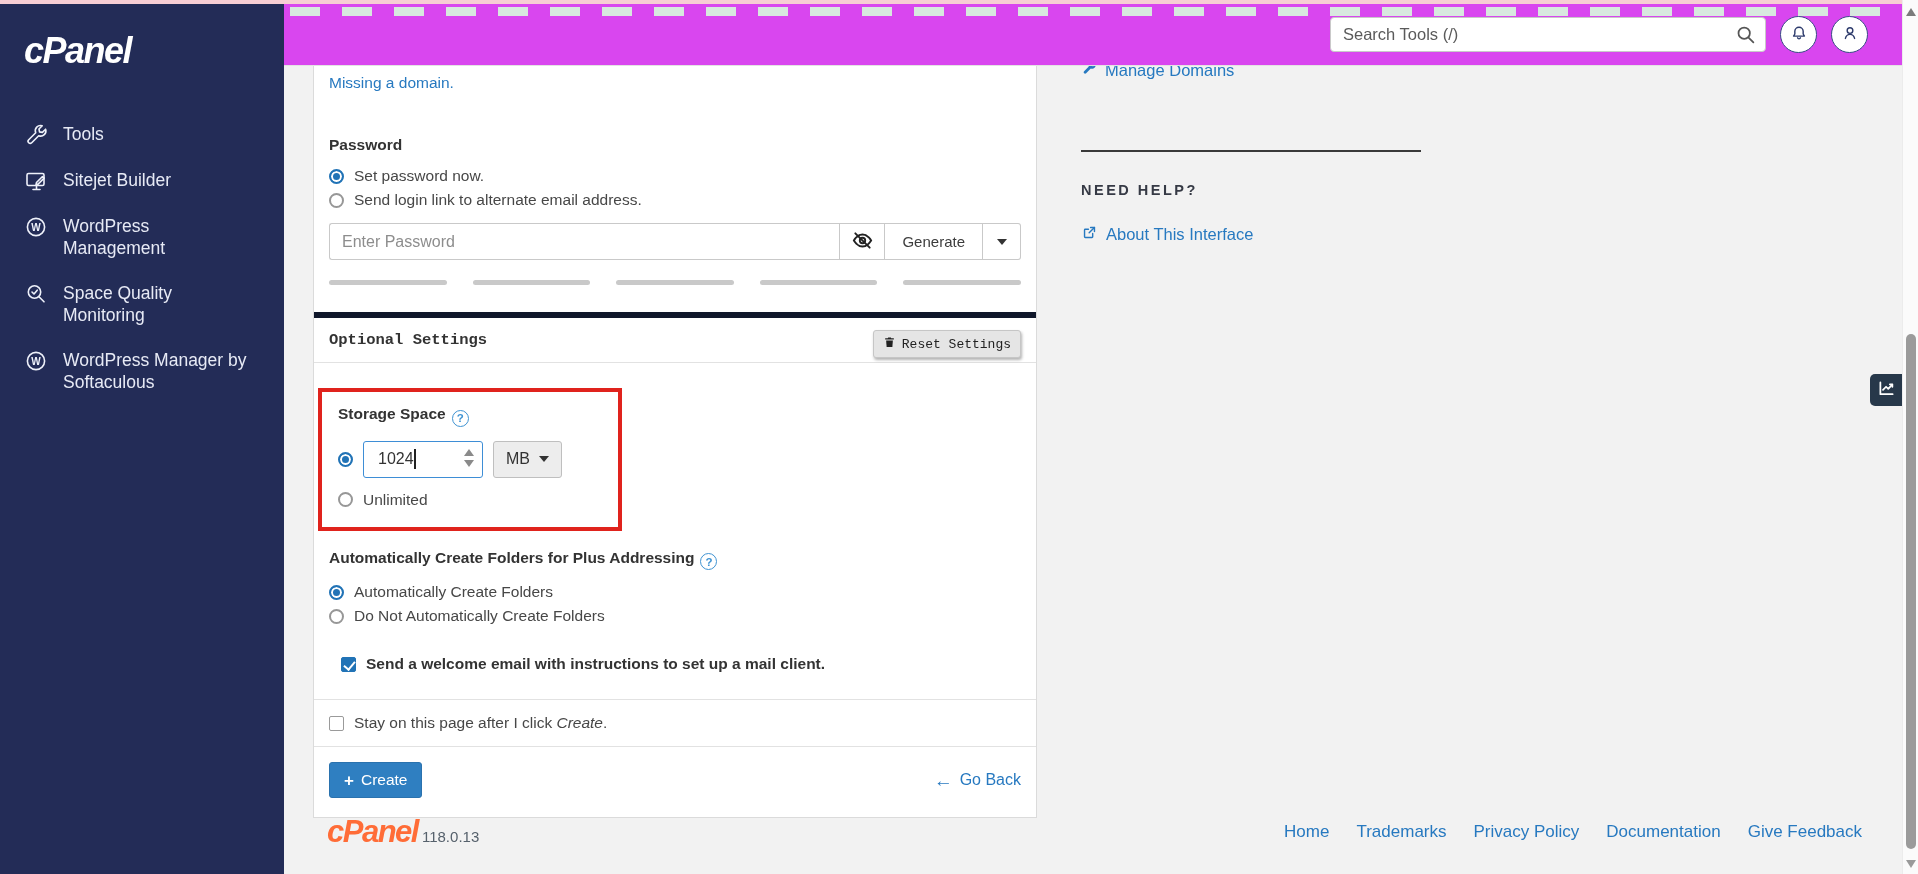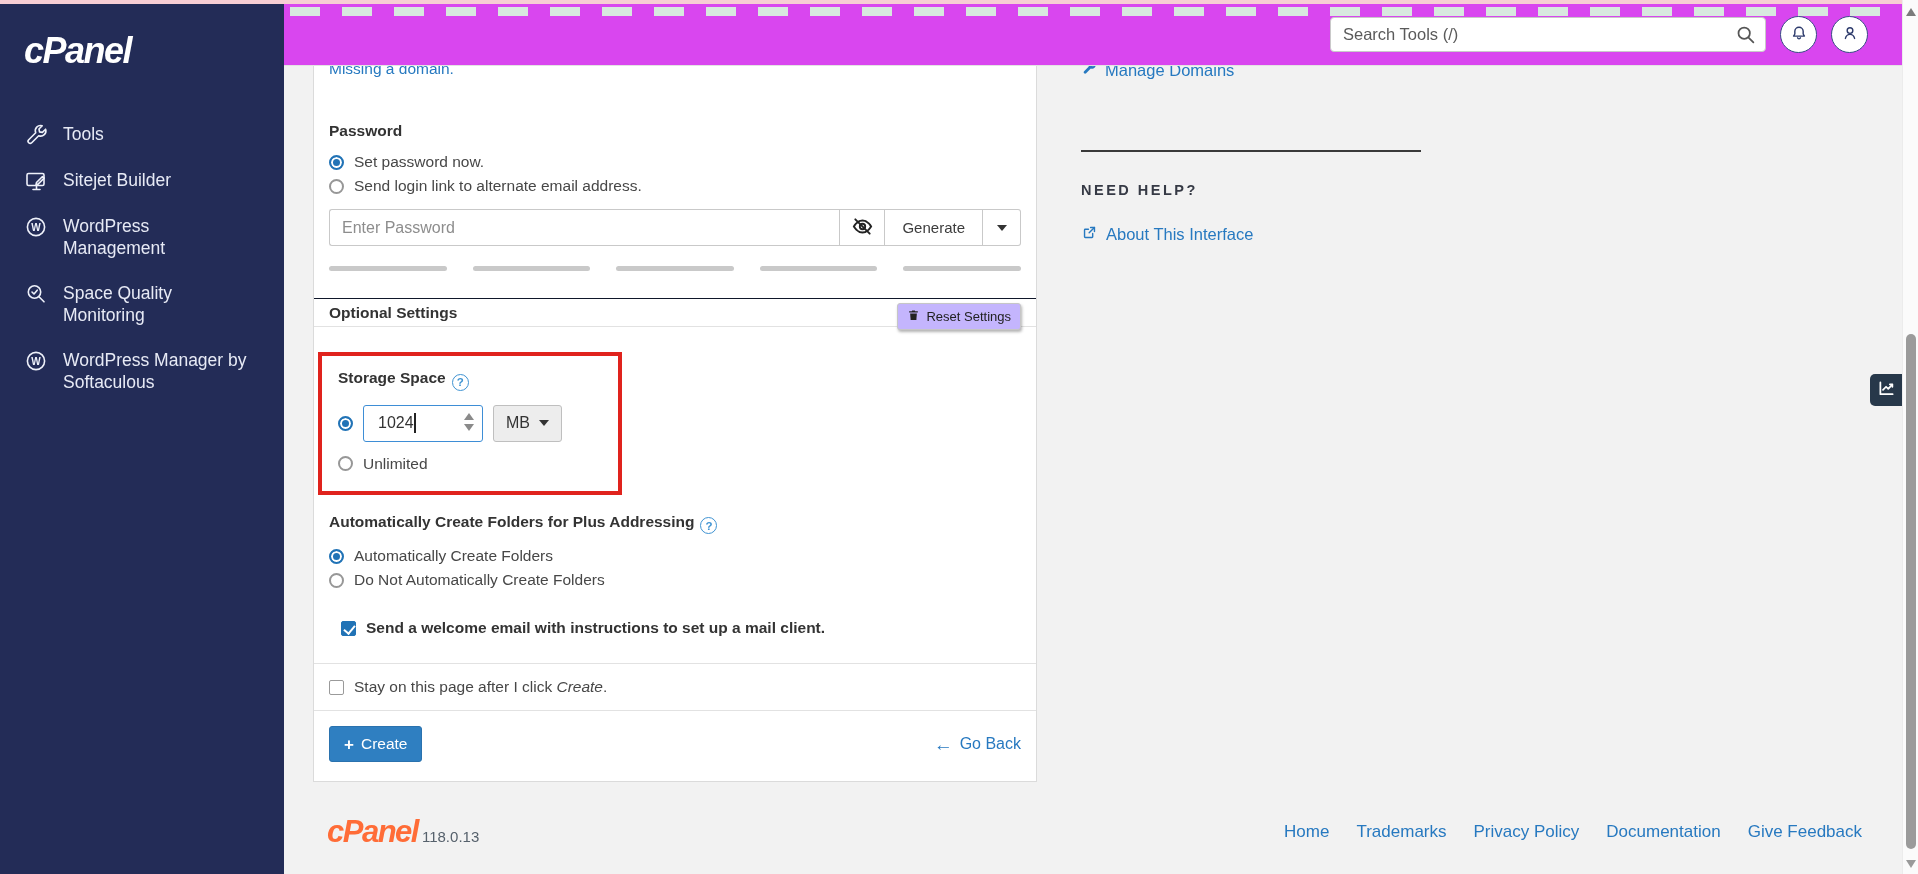--- a/index.html
+++ b/index.html
@@ -42,43 +42,43 @@
   
   .float-chart{position:absolute;right:16px;top:374px;width:32px;height:32px;background:#27384a;border-radius:5px 0 0 5px;display:flex;align-items:center;justify-content:center;cursor:pointer;z-index:75;}
   .float-chart svg{width:21px;height:21px;stroke:#fff;fill:none;stroke-width:2;stroke-linecap:round;stroke-linejoin:round;}
 
   
   .main{position:absolute;left:284px;top:66px;right:16px;bottom:0;background:#f2f2f2;overflow:hidden;}
 
   
   .card{position:absolute;left:29px;top:-10px;width:724px;background:#fff;border:1px solid #dbdbdb;padding:0 15px;}
   .link{color:var(--link);cursor:pointer;text-decoration:none;}
-  .missing-link{display:inline-block;margin-top:3px;font-size:15.5px;}
+  .missing-link{display:inline-block;margin-top:17px;font-size:15.5px;}
   .h-bold{font-size:15.5px;font-weight:bold;color:#333;}
   .pw-heading{margin-top:44px;}
   .radio-row{display:flex;align-items:center;gap:10px;margin-top:13px;font-size:15.5px;color:#474747;cursor:pointer;}
   .radio-row + .radio-row{margin-top:6px;}
   .rdo{flex:none;width:15px;height:15px;border:2px solid #979797;border-radius:50%;background:#fff;}
   .rdo.on{border-color:var(--selection-blue);background:var(--selection-blue);box-shadow:inset 0 0 0 2px #fff;}
 
   .pw-row{display:flex;margin-top:14px;height:37px;}
   .pw-row input{flex:1;border:1px solid #c9c9c9;border-right:none;border-radius:3px 0 0 3px;padding:0 12px;font-size:16px;color:#0369a1;font-family:inherit;}
   .pw-row input::placeholder{color:#8d8d8d;opacity:1;}
   .grp-btn{border:1px solid #c9c9c9;background:#fff;display:flex;align-items:center;justify-content:center;cursor:pointer;font-size:15px;color:#3c3c3c;font-family:inherit;}
   .eye-btn{width:46px;border-radius:0;}
   .eye-btn svg{width:23px;height:23px;stroke:#222;fill:none;stroke-width:2;stroke-linecap:round;}
   .gen-btn{padding:0 17px;border-left:none;}
   .caret-btn{width:38px;border-left:none;border-radius:0 3px 3px 0;}
   .caret{width:0;height:0;border-left:5px solid transparent;border-right:5px solid transparent;border-top:6px solid #333;}
 
   .strength{display:flex;gap:26px;margin-top:20px;}
   .strength .seg{flex:1;height:5px;border-radius:3px;background:#c9c9c9;}
 
-  .sec-head{margin:27px -15px 0;border-top:1px solid #0f172a;border-bottom:1px solid #e2e2e2;padding:0 15px;display:flex;align-items:center;justify-content:space-between;}
-  .reset-btn{position:relative;top:4px;display:flex;align-items:center;gap:6px;background:#c4b5fd;border:1px solid #c6c6c6;border-radius:3px;box-shadow:1px 2px 3px rgba(0,0,0,.3);padding:4px 9px;font-size:13px;color:#222;cursor:pointer;font-family:inherit;}
+  .sec-head{margin:27px -15px 0;border-top:6px solid #0f172a;border-bottom:1px solid #e2e2e2;padding:8px 15px;display:flex;align-items:center;justify-content:space-between;font-family:Liberation Mono, monospace;}
+  .reset-btn{position:relative;top:4px;display:flex;align-items:center;gap:6px;background:#e5e5e5;border:1px solid #c6c6c6;border-radius:3px;box-shadow:1px 2px 3px rgba(0,0,0,.3);padding:4px 9px;font-size:13px;color:#222;cursor:pointer;font-family:inherit;}
   .reset-btn svg{width:13px;height:14px;fill:#222;stroke:none;}
 
   .qmark{display:inline-flex;align-items:center;justify-content:center;width:17px;height:17px;border:1.5px solid #3f93d2;border-radius:50%;color:#3f93d2;font-size:11.5px;font-weight:bold;margin-left:6px;vertical-align:-3px;cursor:pointer;}
 
   .redbox{margin:25px 0 0 -11px;width:304px;border:4px solid var(--highlight-red);padding:13px 16px 18px;}
   .num-row{display:flex;align-items:center;gap:10px;margin-top:14px;}
   .numbox{position:relative;width:120px;height:37px;}
   .numbox input{width:100%;height:100%;border:1.5px solid #3e8ed6;border-radius:3px;padding:0 26px 0 14px;font-size:16px;color:#333;font-family:inherit;}
   .txt-caret{position:absolute;left:51px;top:8px;width:1.5px;height:20px;background:#222;}
   .spinners{position:absolute;right:9px;top:8px;display:flex;flex-direction:column;gap:4px;cursor:pointer;}

